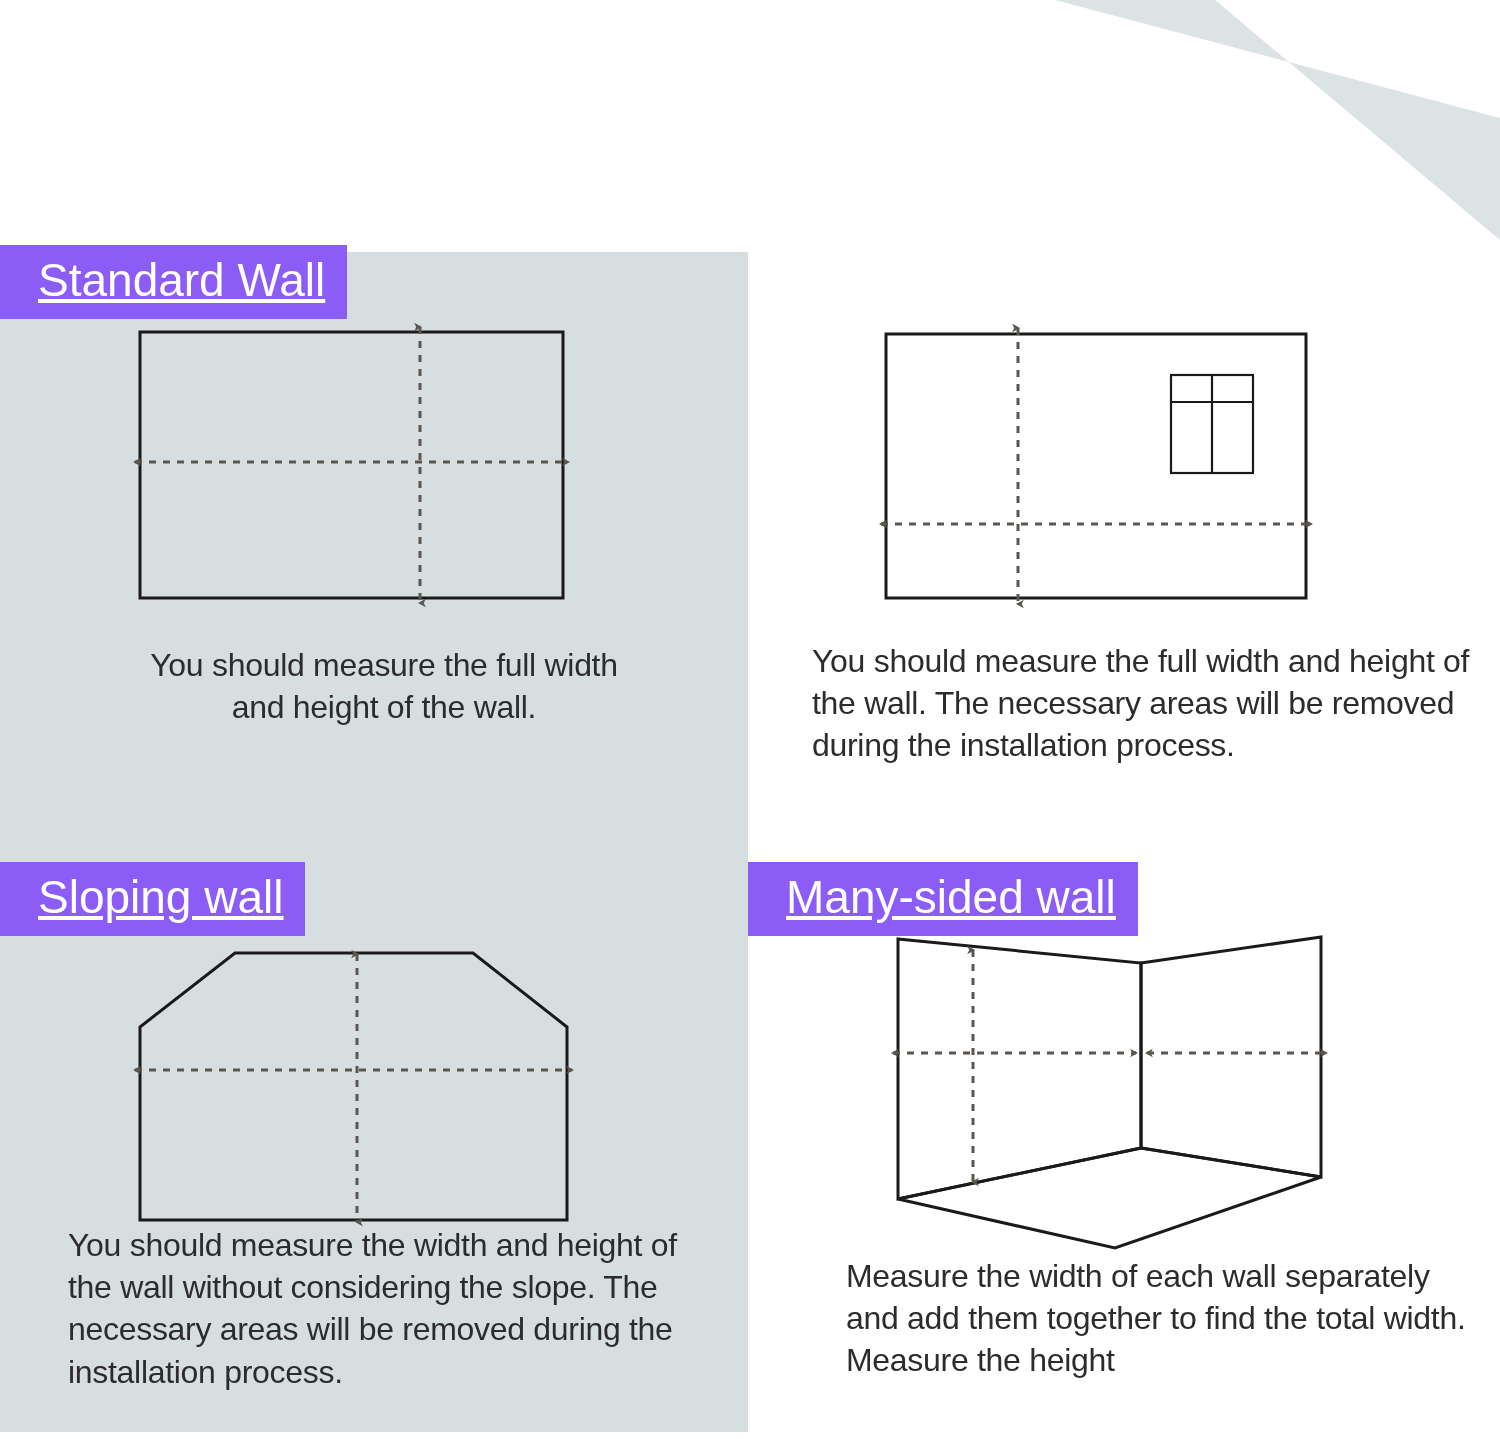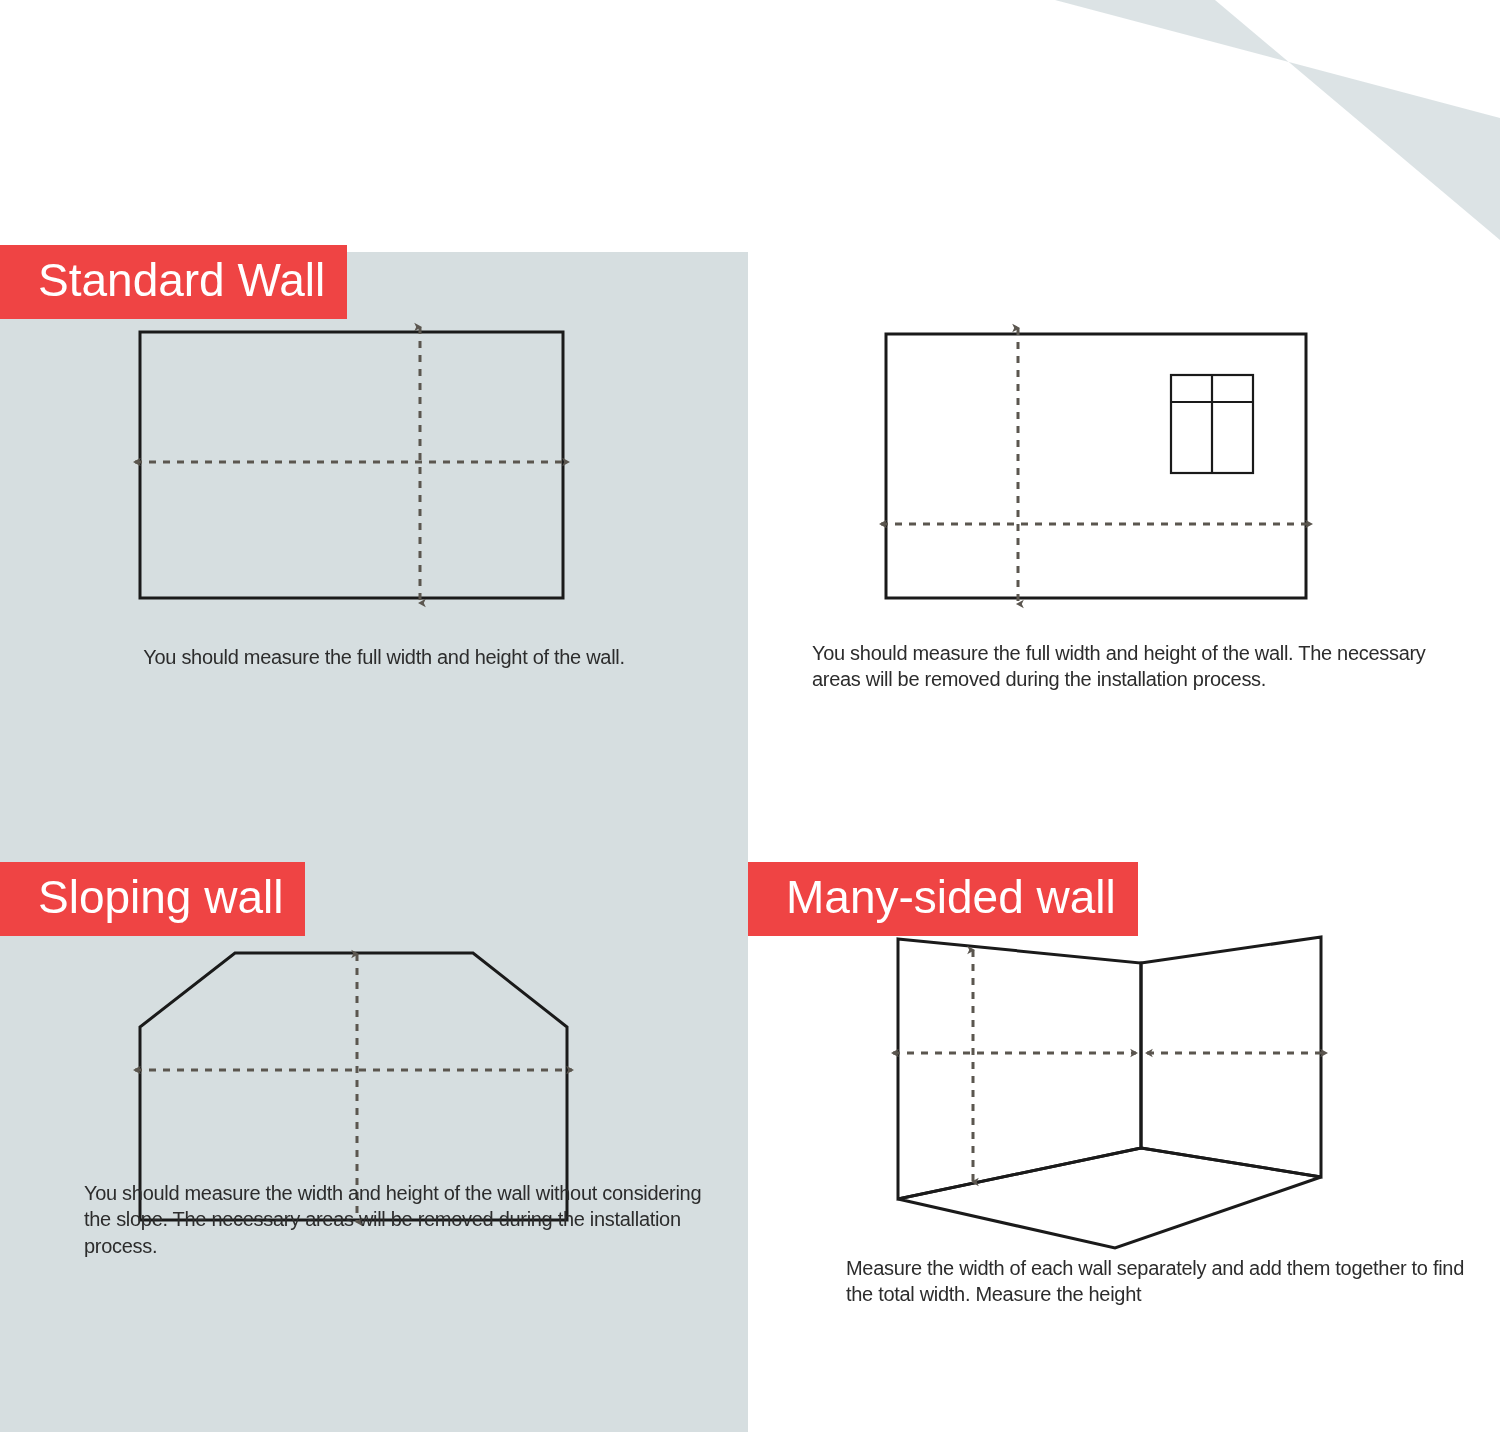--- a/index.html
+++ b/index.html
@@ -47,61 +47,62 @@
   #panel-bg-left-top {
     left: 0; top: 252px; width: 748px; height: 600px;
   }
   #panel-bg-left-bottom {
     left: 0; top: 852px; width: 748px; height: 580px;
   }
 
   
   .section-header {
     position: absolute;
-    background: #ef4444;
+    background: #8b5cf6;
     color: #ffffff;
     font-size: 46px;
     line-height: 1;
     padding: 12px 22px 16px 38px;
     white-space: nowrap;
     font-family: "Liberation Sans", "DejaVu Sans", sans-serif;
     font-weight: 400;
+    text-decoration: underline;
   }
   #header-standard-wall   { left: 0px;   top: 245px;  }
   #header-obstacles       { left: 698px; top: 245px;  }
   #header-sloping         { left: 0px;   top: 862px;  }
   #header-many-sided      { left: 748px; top: 862px;  }
 
   
   .diagram {
     position: absolute;
   }
   #diagram-standard-wall  { left: 110px; top: 315px;  width: 480px; height: 300px; }
   #diagram-obstacles      { left: 860px; top: 315px;  width: 480px; height: 300px; }
   #diagram-sloping-wall   { left: 110px; top: 930px;  width: 500px; height: 310px; }
   #diagram-many-sided     { left: 860px; top: 915px;  width: 490px; height: 350px; }
 
   
   .caption {
     position: absolute;
     color: #2c2c2c;
-    font-size: 20px;
+    font-size: 32px;
     line-height: 1.32;
     font-family: "Liberation Sans", "DejaVu Sans", sans-serif;
     font-weight: 400;
     letter-spacing: -0.3px;
   }
   #caption-standard-wall {
     left: 124px; top: 644px; width: 520px; text-align: center;
   }
   #caption-obstacles {
     left: 812px; top: 640px; width: 660px;
   }
   #caption-sloping-wall {
-    left: 68px; top: 1180px; width: 620px; margin-left: 16px;
+    left: 68px; top: 1224px; width: 620px;
   }
   #caption-many-sided {
     left: 846px; top: 1255px; width: 630px;
   }
 </style>
 </head>
 <body>
 
 <div id="page">
 

